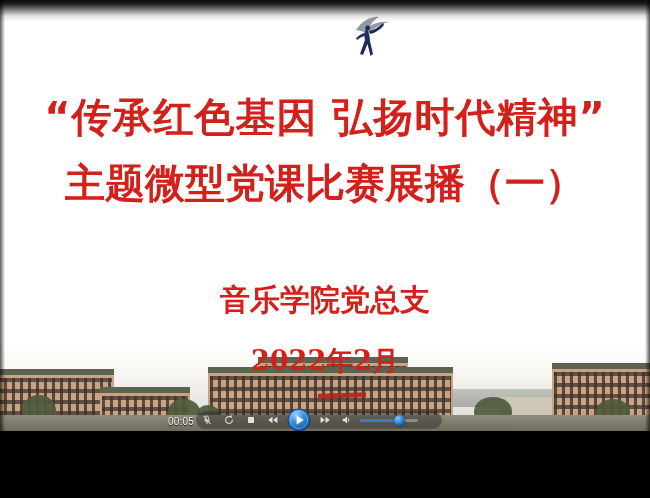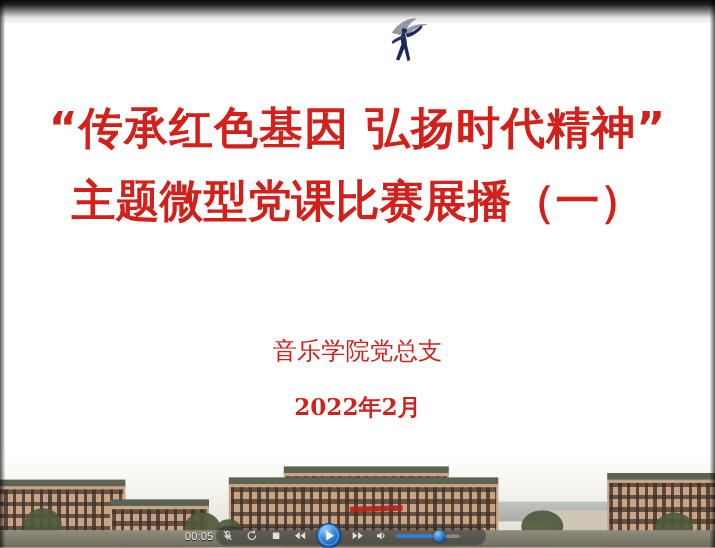--- a/index.html
+++ b/index.html
@@ -7,21 +7,21 @@
     padding: 0;
     background: #000;
   }
   body {
     font-family: "Liberation Sans", "DejaVu Sans", sans-serif;
   }
 
   #stage {
     position: relative;
     width: 650px;
-    height: 498px;
+    height: 431px;
     overflow: hidden;
     background: #ffffff;
   }
 
   
   .slide-bg {
     position: absolute;
     inset: 0;
     background: #ffffff;
   }
@@ -83,29 +83,29 @@
     font-size: 40px;
     font-weight: bold;
     letter-spacing: 0px;
     line-height: 1.25;
     margin-top: 16px;
     color: #d4201a;
     white-space: nowrap;
   }
   .subtitle-org {
     font-family: "DejaVu Sans", "Liberation Sans", sans-serif;
-    font-size: 22px;
-    font-weight: normal;
-    margin-top: 96px;
+    font-size: 30px;
+    font-weight: bold;
+    margin-top: 72px;
     color: #d4201a;
     white-space: nowrap;
   }
   .subtitle-date {
     font-family: "DejaVu Serif", "Liberation Serif", serif;
-    font-size: 21px;
+    font-size: 27px;
     font-weight: bold;
     margin-top: 22px;
     color: #d4201a;
     white-space: nowrap;
   }
 
   
   .campus {
     position: absolute;
     left: 0; right: 0;

